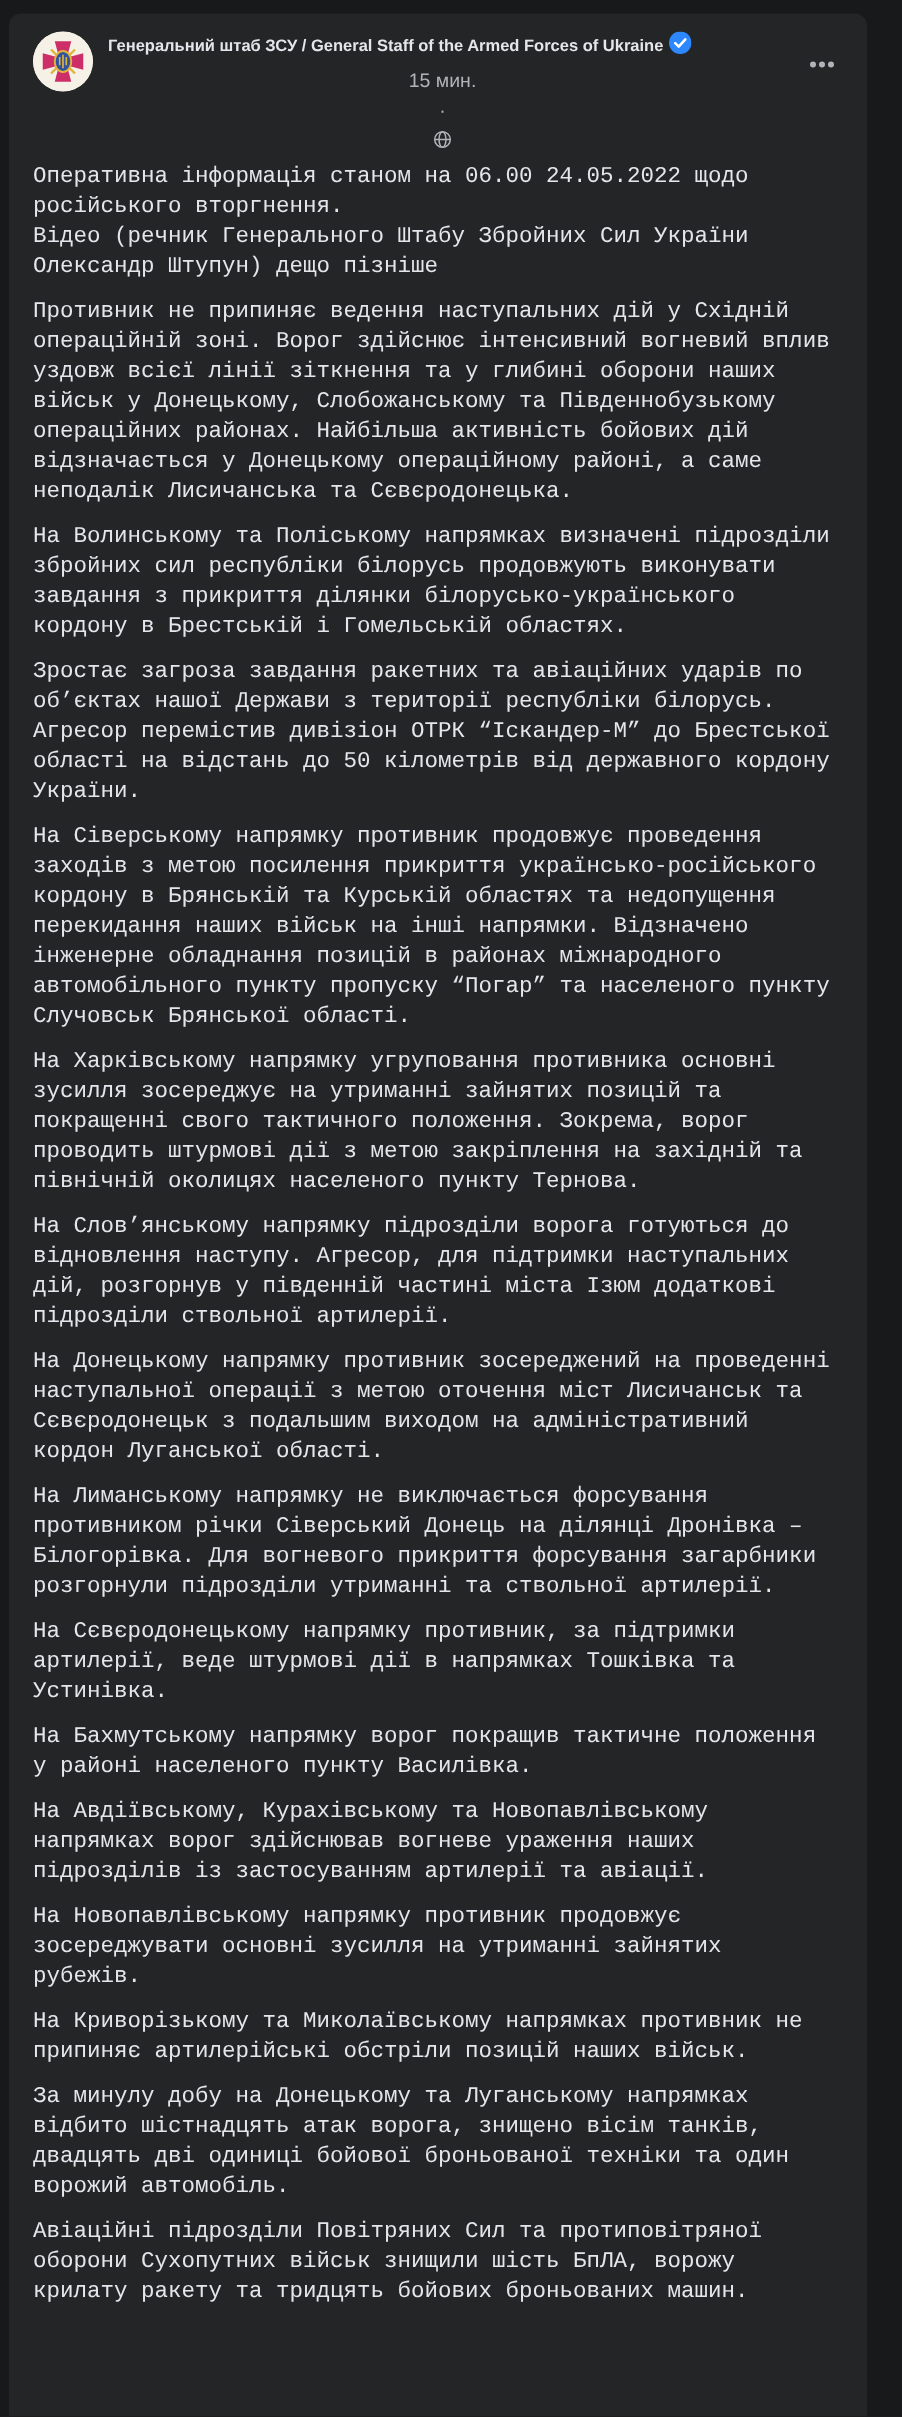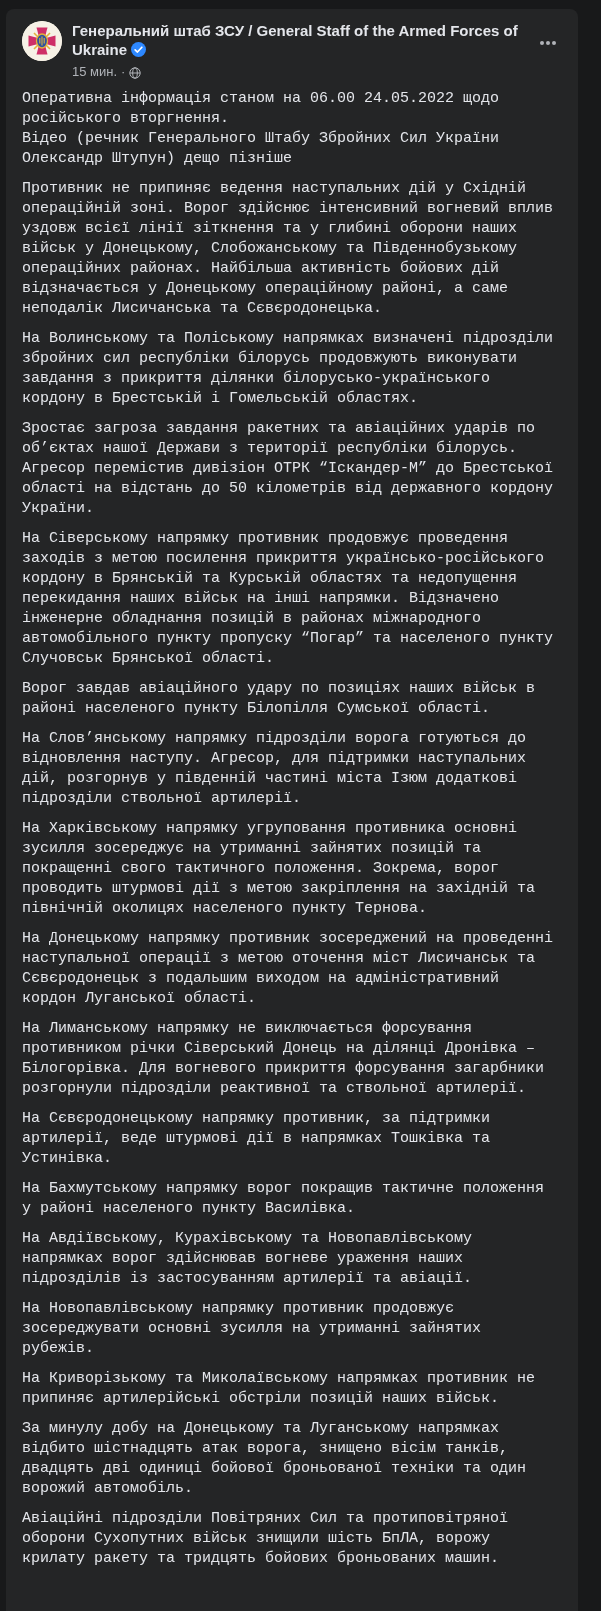--- a/index.html
+++ b/index.html
@@ -33,40 +33,41 @@
     cursor: pointer;
     background: #F6F1E6;
   }
   .header-info {
     margin-left: 10px;
     padding-right: 44px;
     flex: 1 1 auto;
     min-width: 0;
   }
   .page-name-row {
-    font-size: 15px;
+    font-size: 11px;
     line-height: 19px;
     font-weight: bold;
     color: #E4E6EB;
     max-width: 452px;
   }
   .page-name { cursor: pointer; }
   .verified {
     display: inline-block;
     vertical-align: -2px;
     margin-left: 4px;
   }
   .meta-row {
     margin-top: 3px;
     display: flex;
     align-items: center;
     gap: 4px;
     font-size: 13px;
     line-height: 16px;
     color: #B0B3B8;
+    flex-direction: column;
   }
   .meta-row .timestamp { cursor: pointer; }
   .dot { color: #B0B3B8; }
   .globe { display: inline-flex; margin-top: 1px; }
   .more-btn {
     position: absolute;
     right: 14px;
     top: 18px;
     width: 32px; height: 32px;
     border-radius: 50%;
@@ -143,25 +144,24 @@
 
   </div>
 
   <div class="post-text">
       <div class="paragraph">Оперативна інформація станом на 06.00 24.05.2022 щодо російського вторгнення.
 Відео (речник Генерального Штабу Збройних Сил України Олександр Штупун) дещо пізніше</div>
       <div class="paragraph">Противник не припиняє ведення наступальних дій у Східній операційній зоні. Ворог здійснює інтенсивний вогневий вплив уздовж всієї лінії зіткнення та у глибині оборони наших військ у Донецькому, Слобожанському та Південнобузькому операційних районах. Найбільша активність бойових дій відзначається у Донецькому операційному районі, а саме неподалік Лисичанська та Сєвєродонецька.</div>
       <div class="paragraph">На Волинському та Поліському напрямках визначені підрозділи збройних сил республіки білорусь продовжують виконувати завдання з прикриття ділянки білорусько-українського кордону в Брестській і Гомельській областях.</div>
       <div class="paragraph">Зростає загроза завдання ракетних та авіаційних ударів по об’єктах нашої Держави з території республіки білорусь. Агресор перемістив дивізіон ОТРК “Іскандер-М” до Брестської області на відстань до 50 кілометрів від державного кордону України.</div>
       <div class="paragraph">На Сіверському напрямку противник продовжує проведення заходів з метою посилення прикриття українсько-російського кордону в Брянській та Курській областях та недопущення перекидання наших військ на інші напрямки. Відзначено інженерне обладнання позицій в районах міжнародного автомобільного пункту пропуску “Погар” та населеного пункту Случовськ Брянської області.</div>
-      <div class="paragraph">Ворог завдав авіаційного удару по позиціях наших військ в районі населеного пункту Білопілля Сумської області.</div>
+      <div class="paragraph">На Харківському напрямку угруповання противника основні зусилля зосереджує на утриманні зайнятих позицій та покращенні свого тактичного положення. Зокрема, ворог проводить штурмові дії з метою закріплення на західній та північній околицях населеного пункту Тернова.</div>
       <div class="paragraph">На Слов’янському напрямку підрозділи ворога готуються до відновлення наступу. Агресор, для підтримки наступальних дій, розгорнув у південній частині міста Ізюм додаткові підрозділи ствольної артилерії.</div>
-      <div class="paragraph">На Харківському напрямку угруповання противника основні зусилля зосереджує на утриманні зайнятих позицій та покращенні свого тактичного положення. Зокрема, ворог проводить штурмові дії з метою закріплення на західній та північній околицях населеного пункту Тернова.</div>
       <div class="paragraph">На Донецькому напрямку противник зосереджений на проведенні наступальної операції з метою оточення міст Лисичанськ та Сєвєродонецьк з подальшим виходом на адміністративний кордон Луганської області.</div>
-      <div class="paragraph">На Лиманському напрямку не виключається форсування противником річки Сіверський Донець на ділянці Дронівка – Білогорівка. Для вогневого прикриття форсування загарбники розгорнули підрозділи реактивної та ствольної артилерії.</div>
+      <div class="paragraph">На Лиманському напрямку не виключається форсування противником річки Сіверський Донець на ділянці Дронівка – Білогорівка. Для вогневого прикриття форсування загарбники розгорнули підрозділи утриманні та ствольної артилерії.</div>
       <div class="paragraph">На Сєвєродонецькому напрямку противник, за підтримки артилерії, веде штурмові дії в напрямках Тошківка та Устинівка.</div>
       <div class="paragraph">На Бахмутському напрямку ворог покращив тактичне положення у районі населеного пункту Василівка.</div>
       <div class="paragraph">На Авдіївському, Курахівському та Новопавлівському напрямках ворог здійснював вогневе ураження наших підрозділів із застосуванням артилерії та авіації.</div>
       <div class="paragraph">На Новопавлівському напрямку противник продовжує зосереджувати основні зусилля на утриманні зайнятих рубежів.</div>
       <div class="paragraph">На Криворізькому та Миколаївському напрямках противник не припиняє артилерійські обстріли позицій наших військ.</div>
       <div class="paragraph">За минулу добу на Донецькому та Луганському напрямках відбито шістнадцять атак ворога, знищено вісім танків, двадцять дві одиниці бойової броньованої техніки та один ворожий автомобіль.</div>
       <div class="paragraph">Авіаційні підрозділи Повітряних Сил та протиповітряної оборони Сухопутних військ знищили шість БпЛА, ворожу крилату ракету та тридцять бойових броньованих машин.</div>
     </div>
 
 </div>

